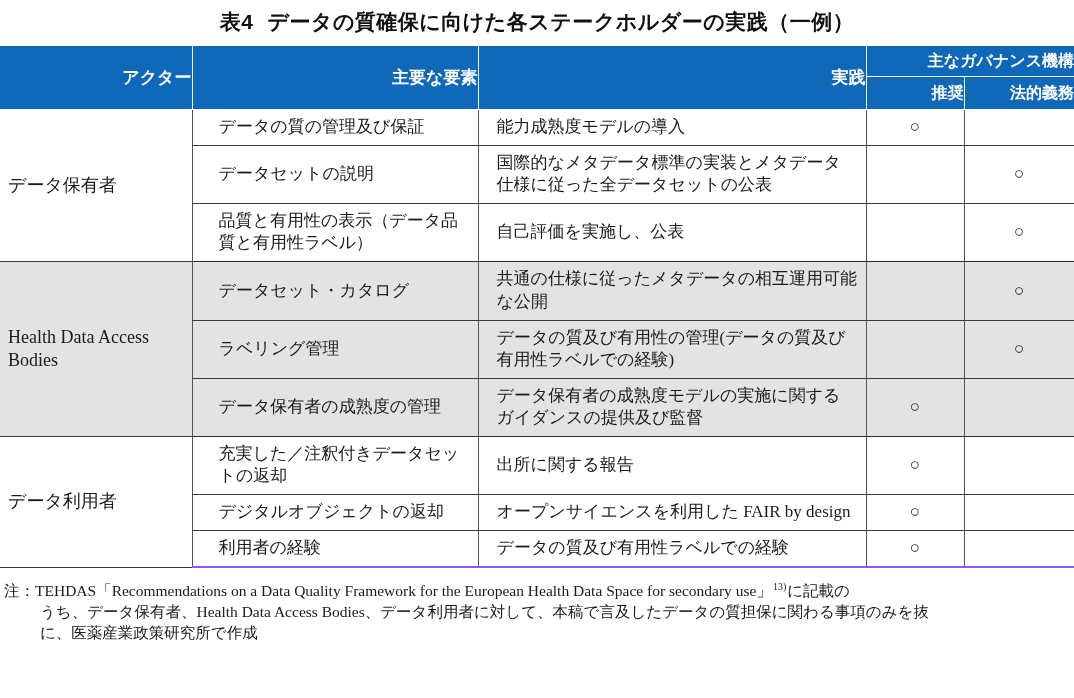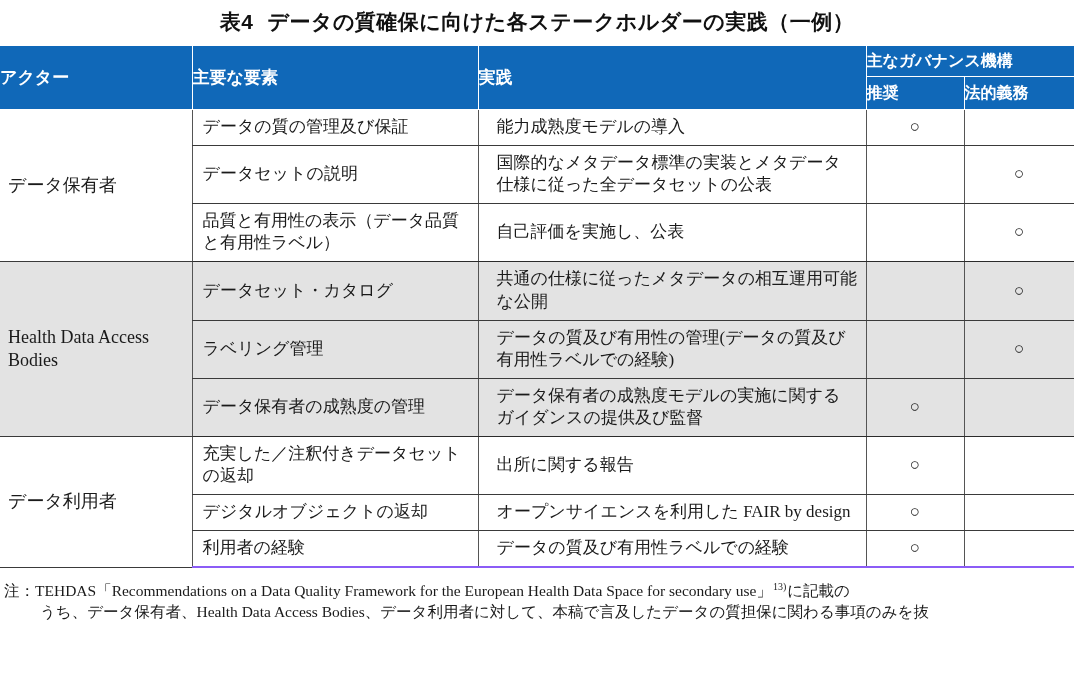--- a/index.html
+++ b/index.html
@@ -48,21 +48,21 @@
   .main-table col.c-rec      { width: 98px;  }
   .main-table col.c-legal    { width: 110px; }
 
   
   thead th {
     background: #1068b8;
     color: #ffffff;
     font-family: "Liberation Sans", "DejaVu Sans", sans-serif;
     font-weight: bold;
     font-size: 17px;
-    text-align: left;
+    text-align: right;
     vertical-align: middle;
     border: 1px solid #ffffff;
     padding: 0;
   }
   thead th.h-tall { height: 62px; margin-top: 16px; }
   thead th.h-gov  { height: 30px; font-size: 16px; }
   thead th.h-sub  { height: 32px; font-size: 16px; }
   thead th.first-col { border-left: none; }
   thead th.last-col  { border-right: none; }
 
@@ -78,21 +78,21 @@
     padding: 6px 8px 7px 8px;
     background: #ffffff;
   }
   tbody td.actor-cell {
     text-align: left;
     padding-right: 6px;
     font-size: 18px;
     line-height: 1.25;
   }
   tbody td.element-cell {
-    padding-left: 10px;
+    padding-left: 26px;
     padding-right: 8px;
     margin-left: 48px;
   }
   tbody td.practice-cell {
     padding-left: 18px;
     padding-right: 8px;
   }
   tbody td.mark-cell {
     text-align: center;
     font-size: 17px;
@@ -235,15 +235,16 @@
         <td class="mark-cell rec">○</td>
         <td class="mark-cell legal"></td>
       </tr>
 
     </tbody>
   </table>
 
   <div class="notes">
     <span class="note-line first"><span class="note-label">注：</span><span>TEHDAS「Recommendations on a Data Quality Framework for the European Health Data Space for secondary use」</span><sup class="ref">13)</sup><span>に記載の</span></span>
     <span class="note-line">うち、データ保有者、Health Data Access Bodies、データ利用者に対して、本稿で言及したデータの質担保に関わる事項のみを抜</span>
+    <span class="note-line">に、医薬産業政策研究所で作成</span>
   </div>
 
 </div>
 
 </body></html>

